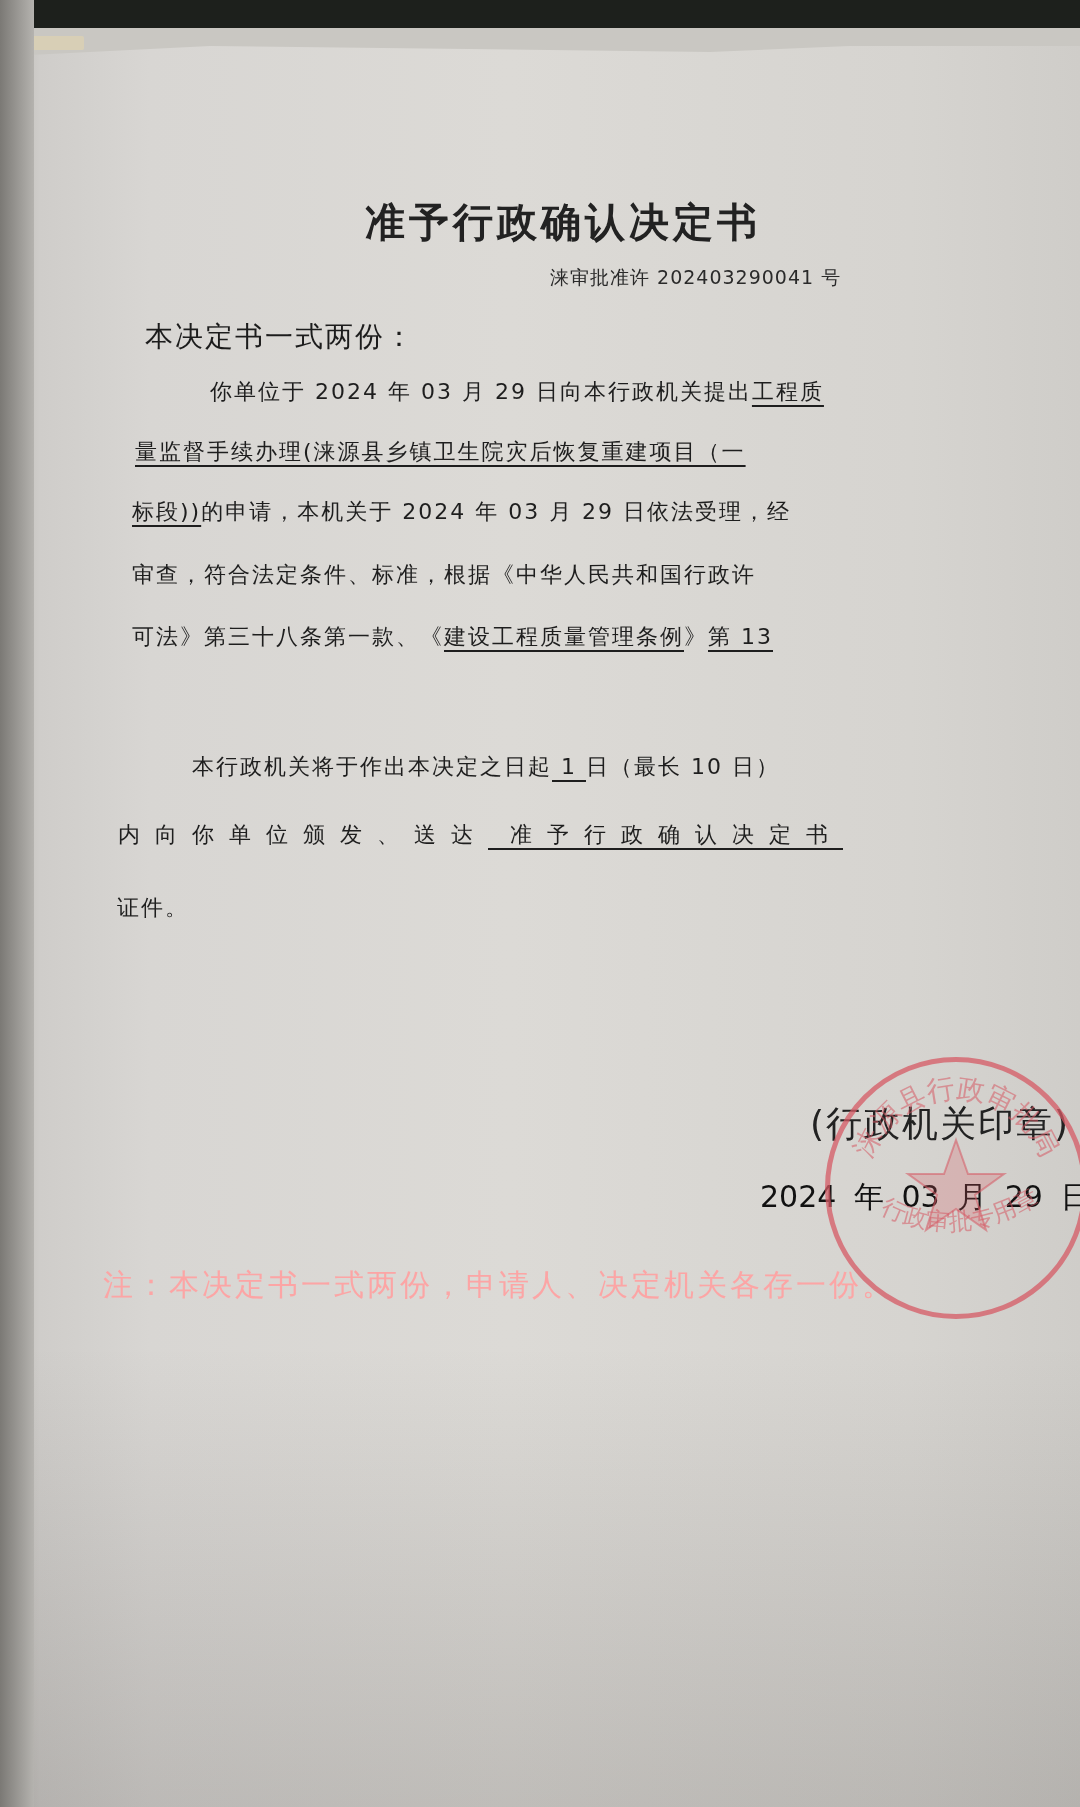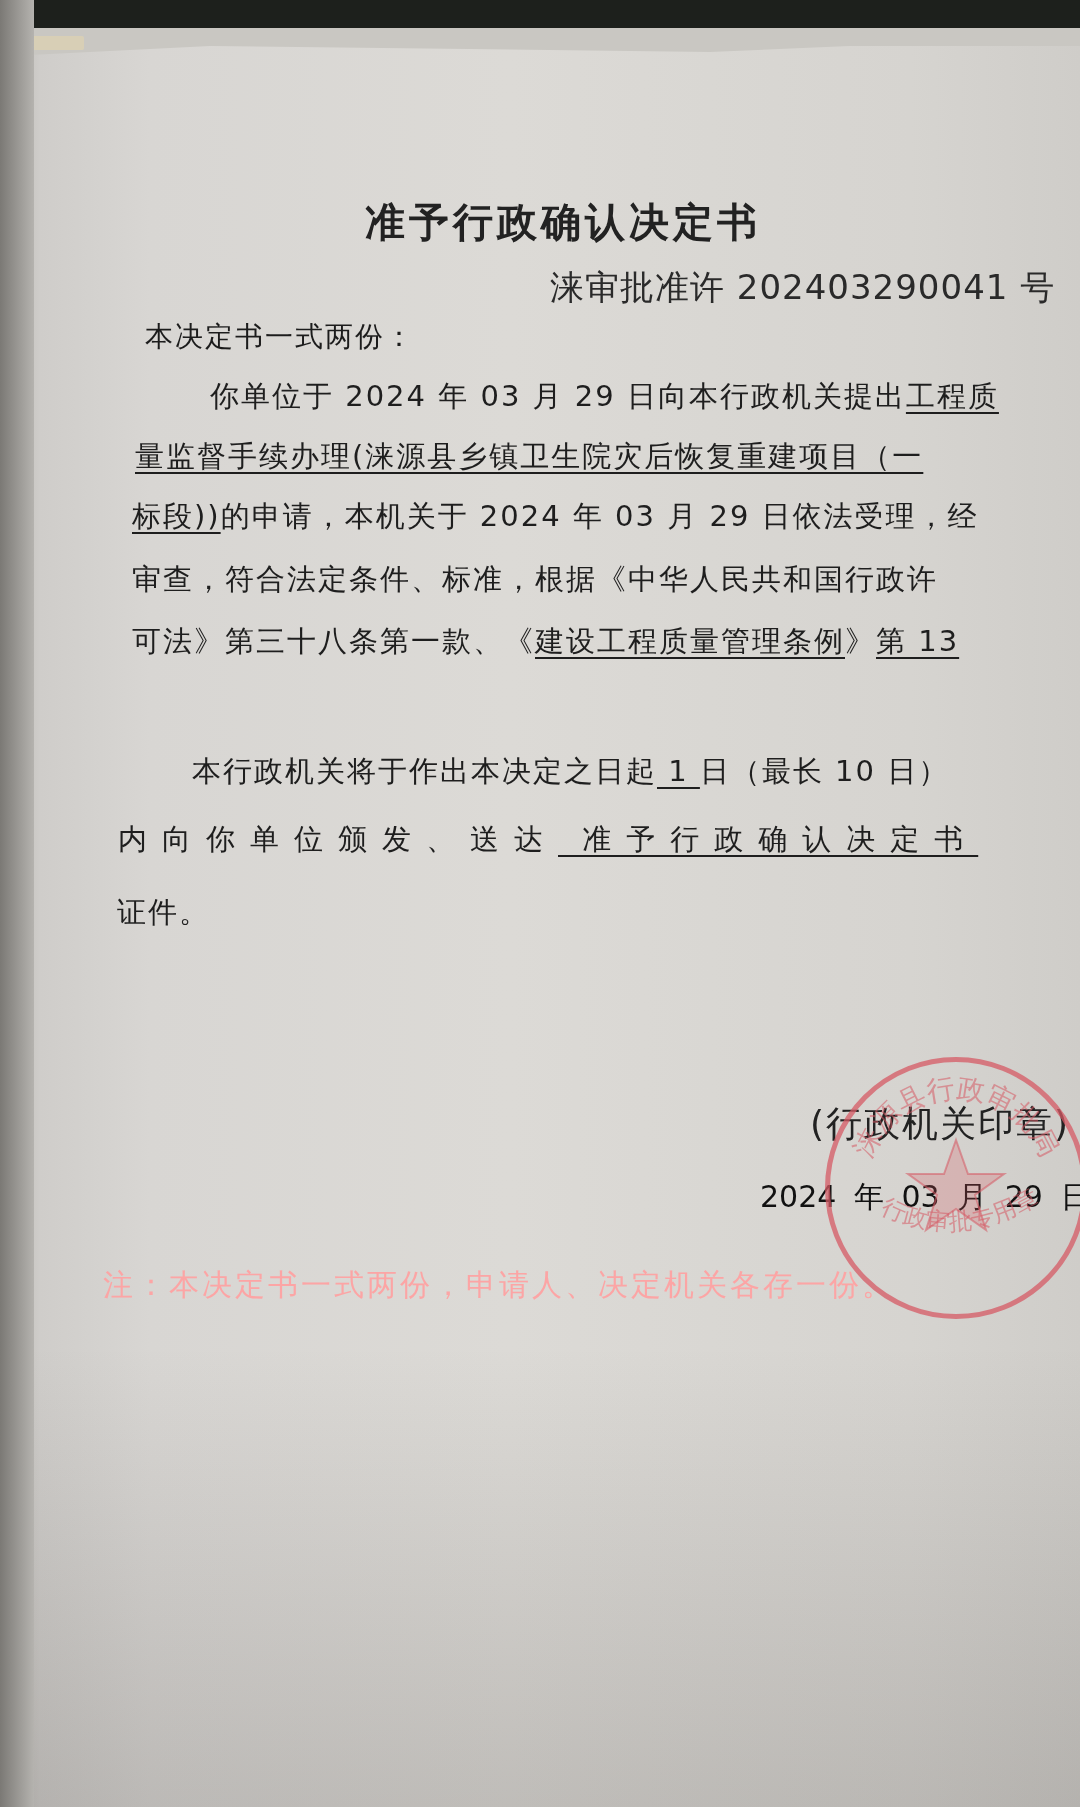--- a/index.html
+++ b/index.html
@@ -29,27 +29,27 @@
     position: absolute; left: 0; top: 0; width: 34px; height: 1807px;
     background: linear-gradient(90deg, #7b7975, #b5b3af);
   }
   .doc { position: absolute; left: 17px; top: 0; width: 1080px; height: 1435px; color: #1c1c1c; margin-left: 18px; }
   .title {
     position: absolute; left: 330px; top: 195px;
     font-size: 40px; font-weight: bold; letter-spacing: 4px; color: #222;
   }
   .doc-number {
     position: absolute; left: 515px; top: 265px;
-    font-size: 34px; letter-spacing: 1px; color: #2a2a2a;
+    font-size: 19px; letter-spacing: 1px; color: #2a2a2a;
   }
   .addressee {
     position: absolute; left: 110px; top: 318px; font-size: 28px; letter-spacing: 2px;
   }
   .body-line {
-    position: absolute; font-size: 29px; letter-spacing: 2px; white-space: nowrap; color: #1e1e1e;
+    position: absolute; font-size: 22px; letter-spacing: 2px; white-space: nowrap; color: #1e1e1e;
   }
   .u { text-decoration: underline; text-decoration-thickness: 2px; text-underline-offset: 6px; }
   .spaced { letter-spacing: 15px; }
   .seal-label { position: absolute; left: 775px; top: 1100px; font-size: 36px; letter-spacing: 2px; color:#222; }
   .sign-date { position: absolute; left: 725px; top: 1177px; font-size: 30px; word-spacing: 8px; color:#111; }
   .note { position: absolute; left: 68px; top: 1265px; font-size: 30px; letter-spacing: 3px; color:#fca5a5; }
   .stamp {
     position: absolute; left: 790px; top: 1057px; width: 262px; height: 262px;
     border-radius: 50%; border: 5px solid rgba(214,90,100,0.75);
     box-sizing: border-box;

